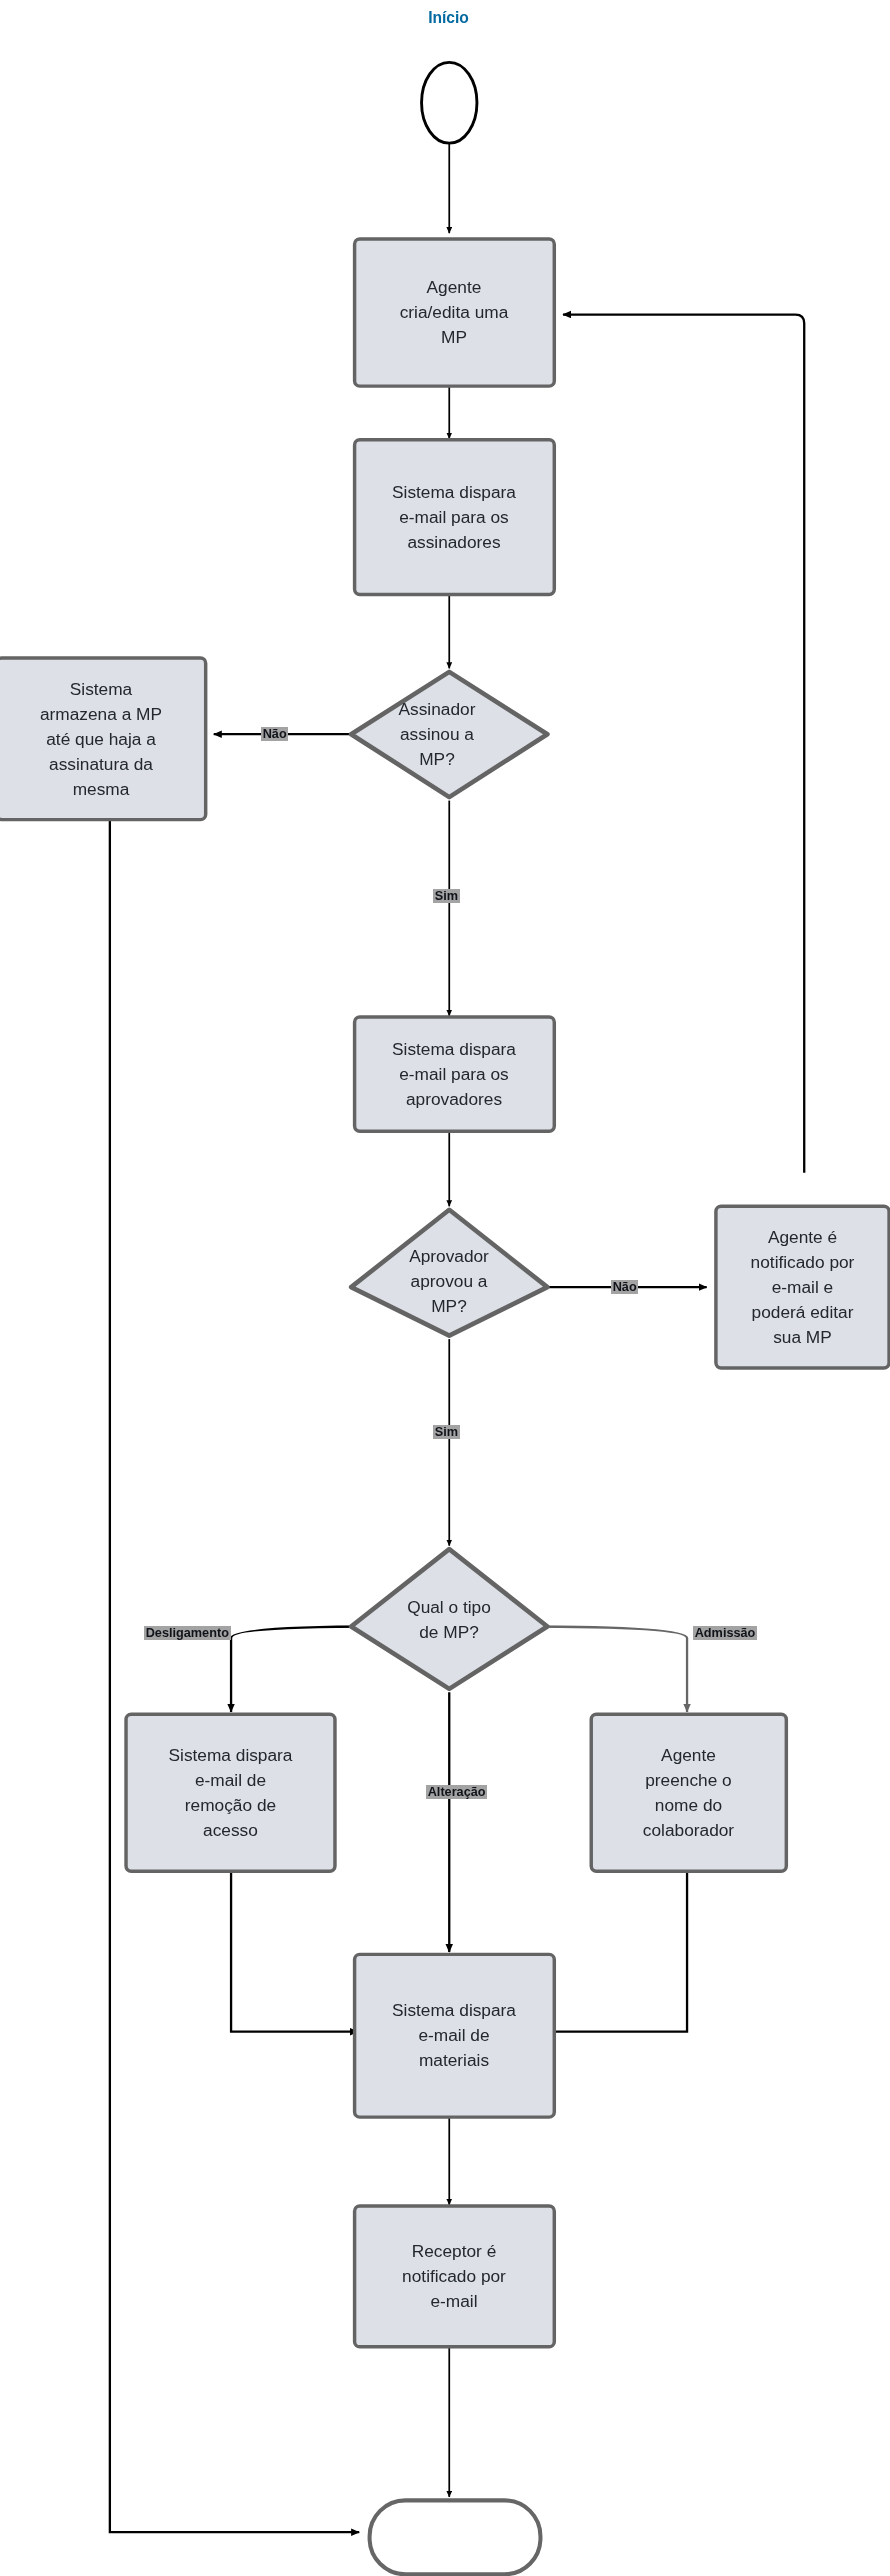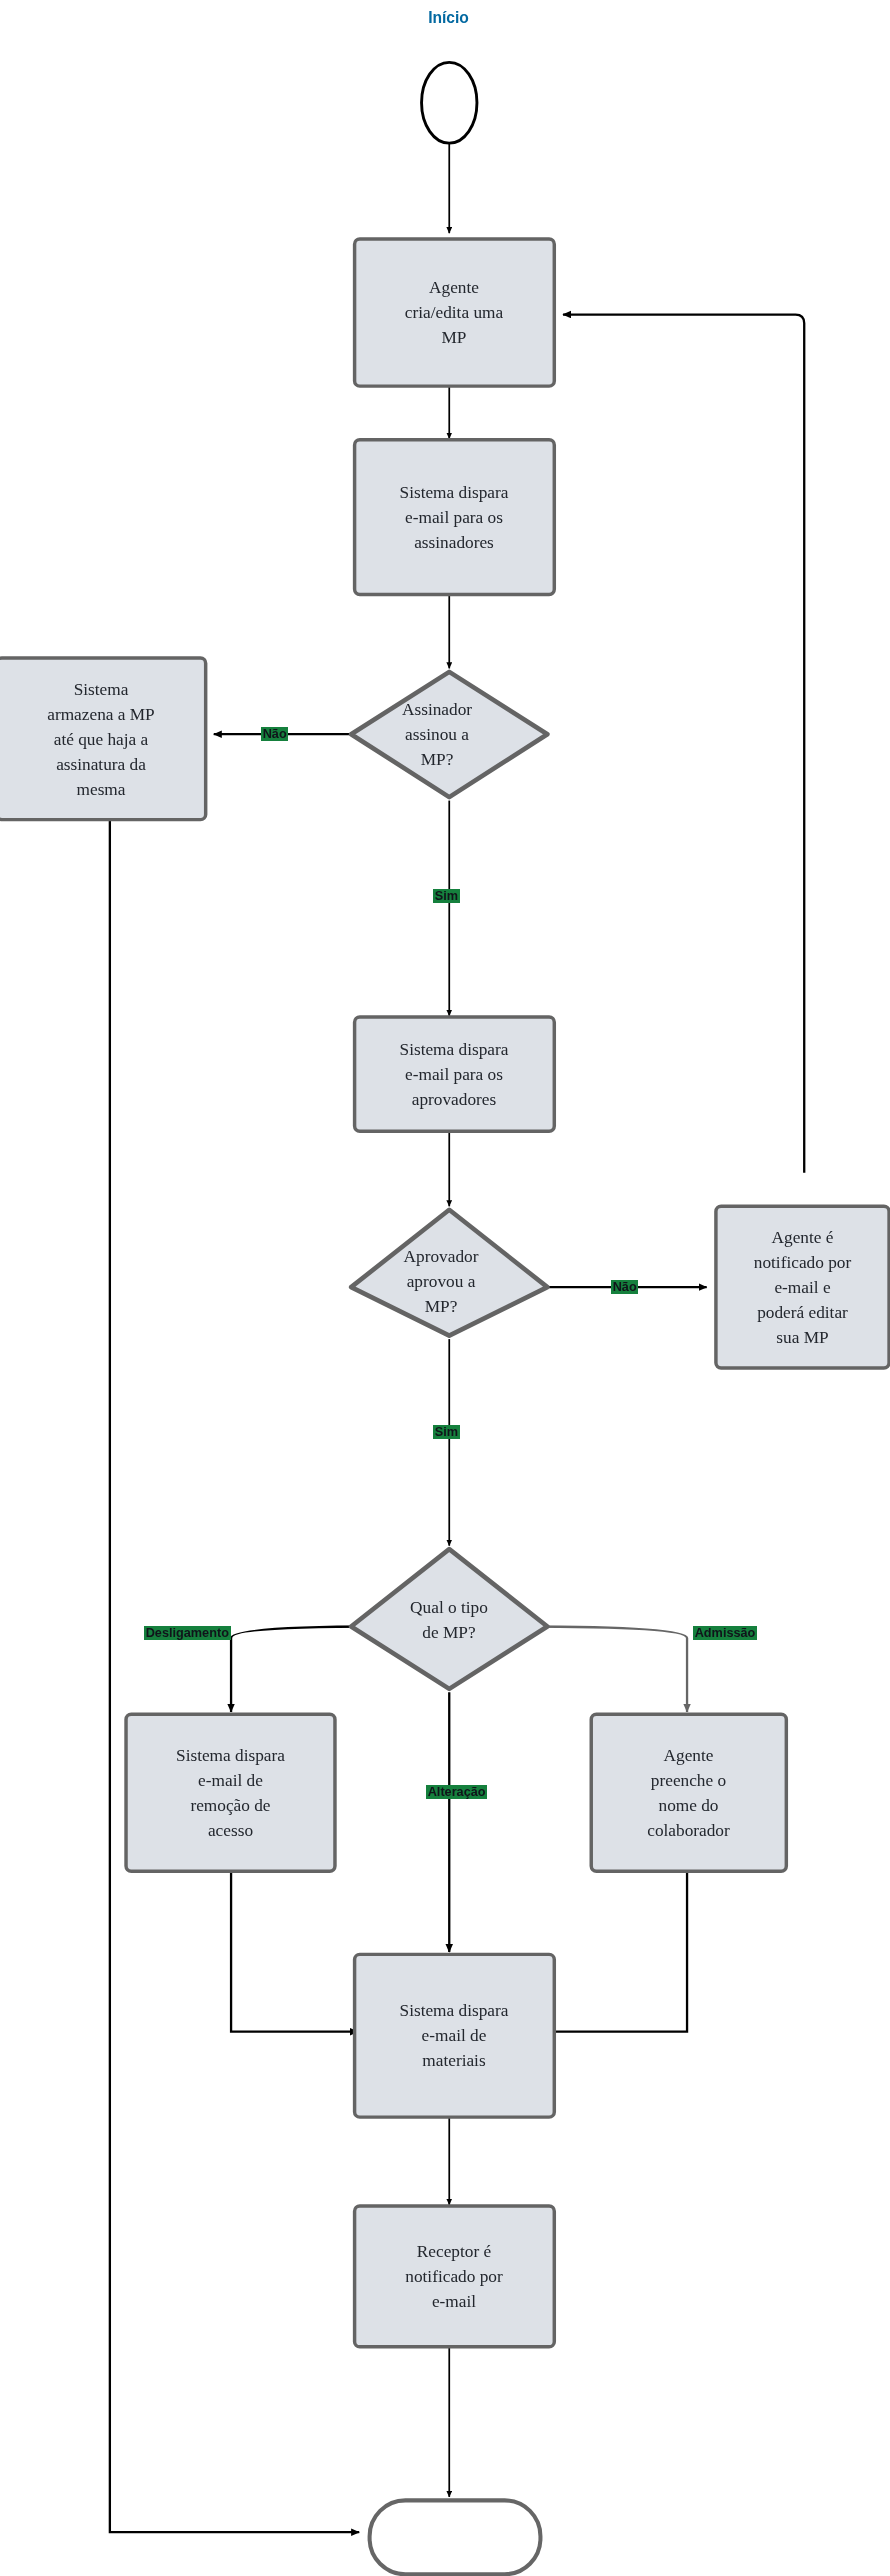--- a/index.html
+++ b/index.html
@@ -24,39 +24,39 @@
     width: 891px;
     height: 2576px;
   }
   .node-label {
     position: absolute;
     display: flex;
     align-items: center;
     justify-content: center;
     text-align: center;
     color: #23272e;
-    font-family: Liberation Serif, serif;
+    font-family: Liberation Sans, sans-serif;
     font-size: 17.3px;
     line-height: 25px;
     white-space: pre-line;
     pointer-events: none;
   }
   .node-label.terminal-text {
     font-weight: bold;
     font-size: 16.7px;
   }
   .edge-label {
     position: absolute;
     color: #10141a;
     font-family: "Liberation Sans", sans-serif;
     font-size: 12.7px;
     font-weight: bold;
     line-height: 14px;
     white-space: nowrap;
-    background: #15803d;
+    background: #a3a3a3;
     padding: 0 1.7px;
     pointer-events: none;
   }
   .title-label {
     position: absolute;
     color: #0369a1;
     font-family: "Liberation Sans", sans-serif;
     font-size: 15.6px;
     font-weight: bold;
     line-height: 17.3px;
@@ -166,21 +166,21 @@
   <div class="node-label" style="left:-3.5px; top:658px; width:209px; height:162px;">Sistema
 armazena a MP
 até que haja a
 assinatura da
 mesma</div>
 
   <div class="node-label" style="left:354px; top:1017px; width:200px; height:114px;">Sistema dispara
 e-mail para os
 aprovadores</div>
 
-  <div class="node-label" style="left:360px; top:1235px; width:162px; height:92px;">Aprovador
+  <div class="node-label" style="left:368px; top:1235px; width:162px; height:92px;">Aprovador
 aprovou a
 MP?</div>
 
   <div class="node-label" style="left:716px; top:1206px; width:173px; height:162px;">Agente é
 notificado por
 e-mail e
 poderá editar
 sua MP</div>
 
   <div class="node-label" style="left:368px; top:1582px; width:162px; height:75px;">Qual o tipo

